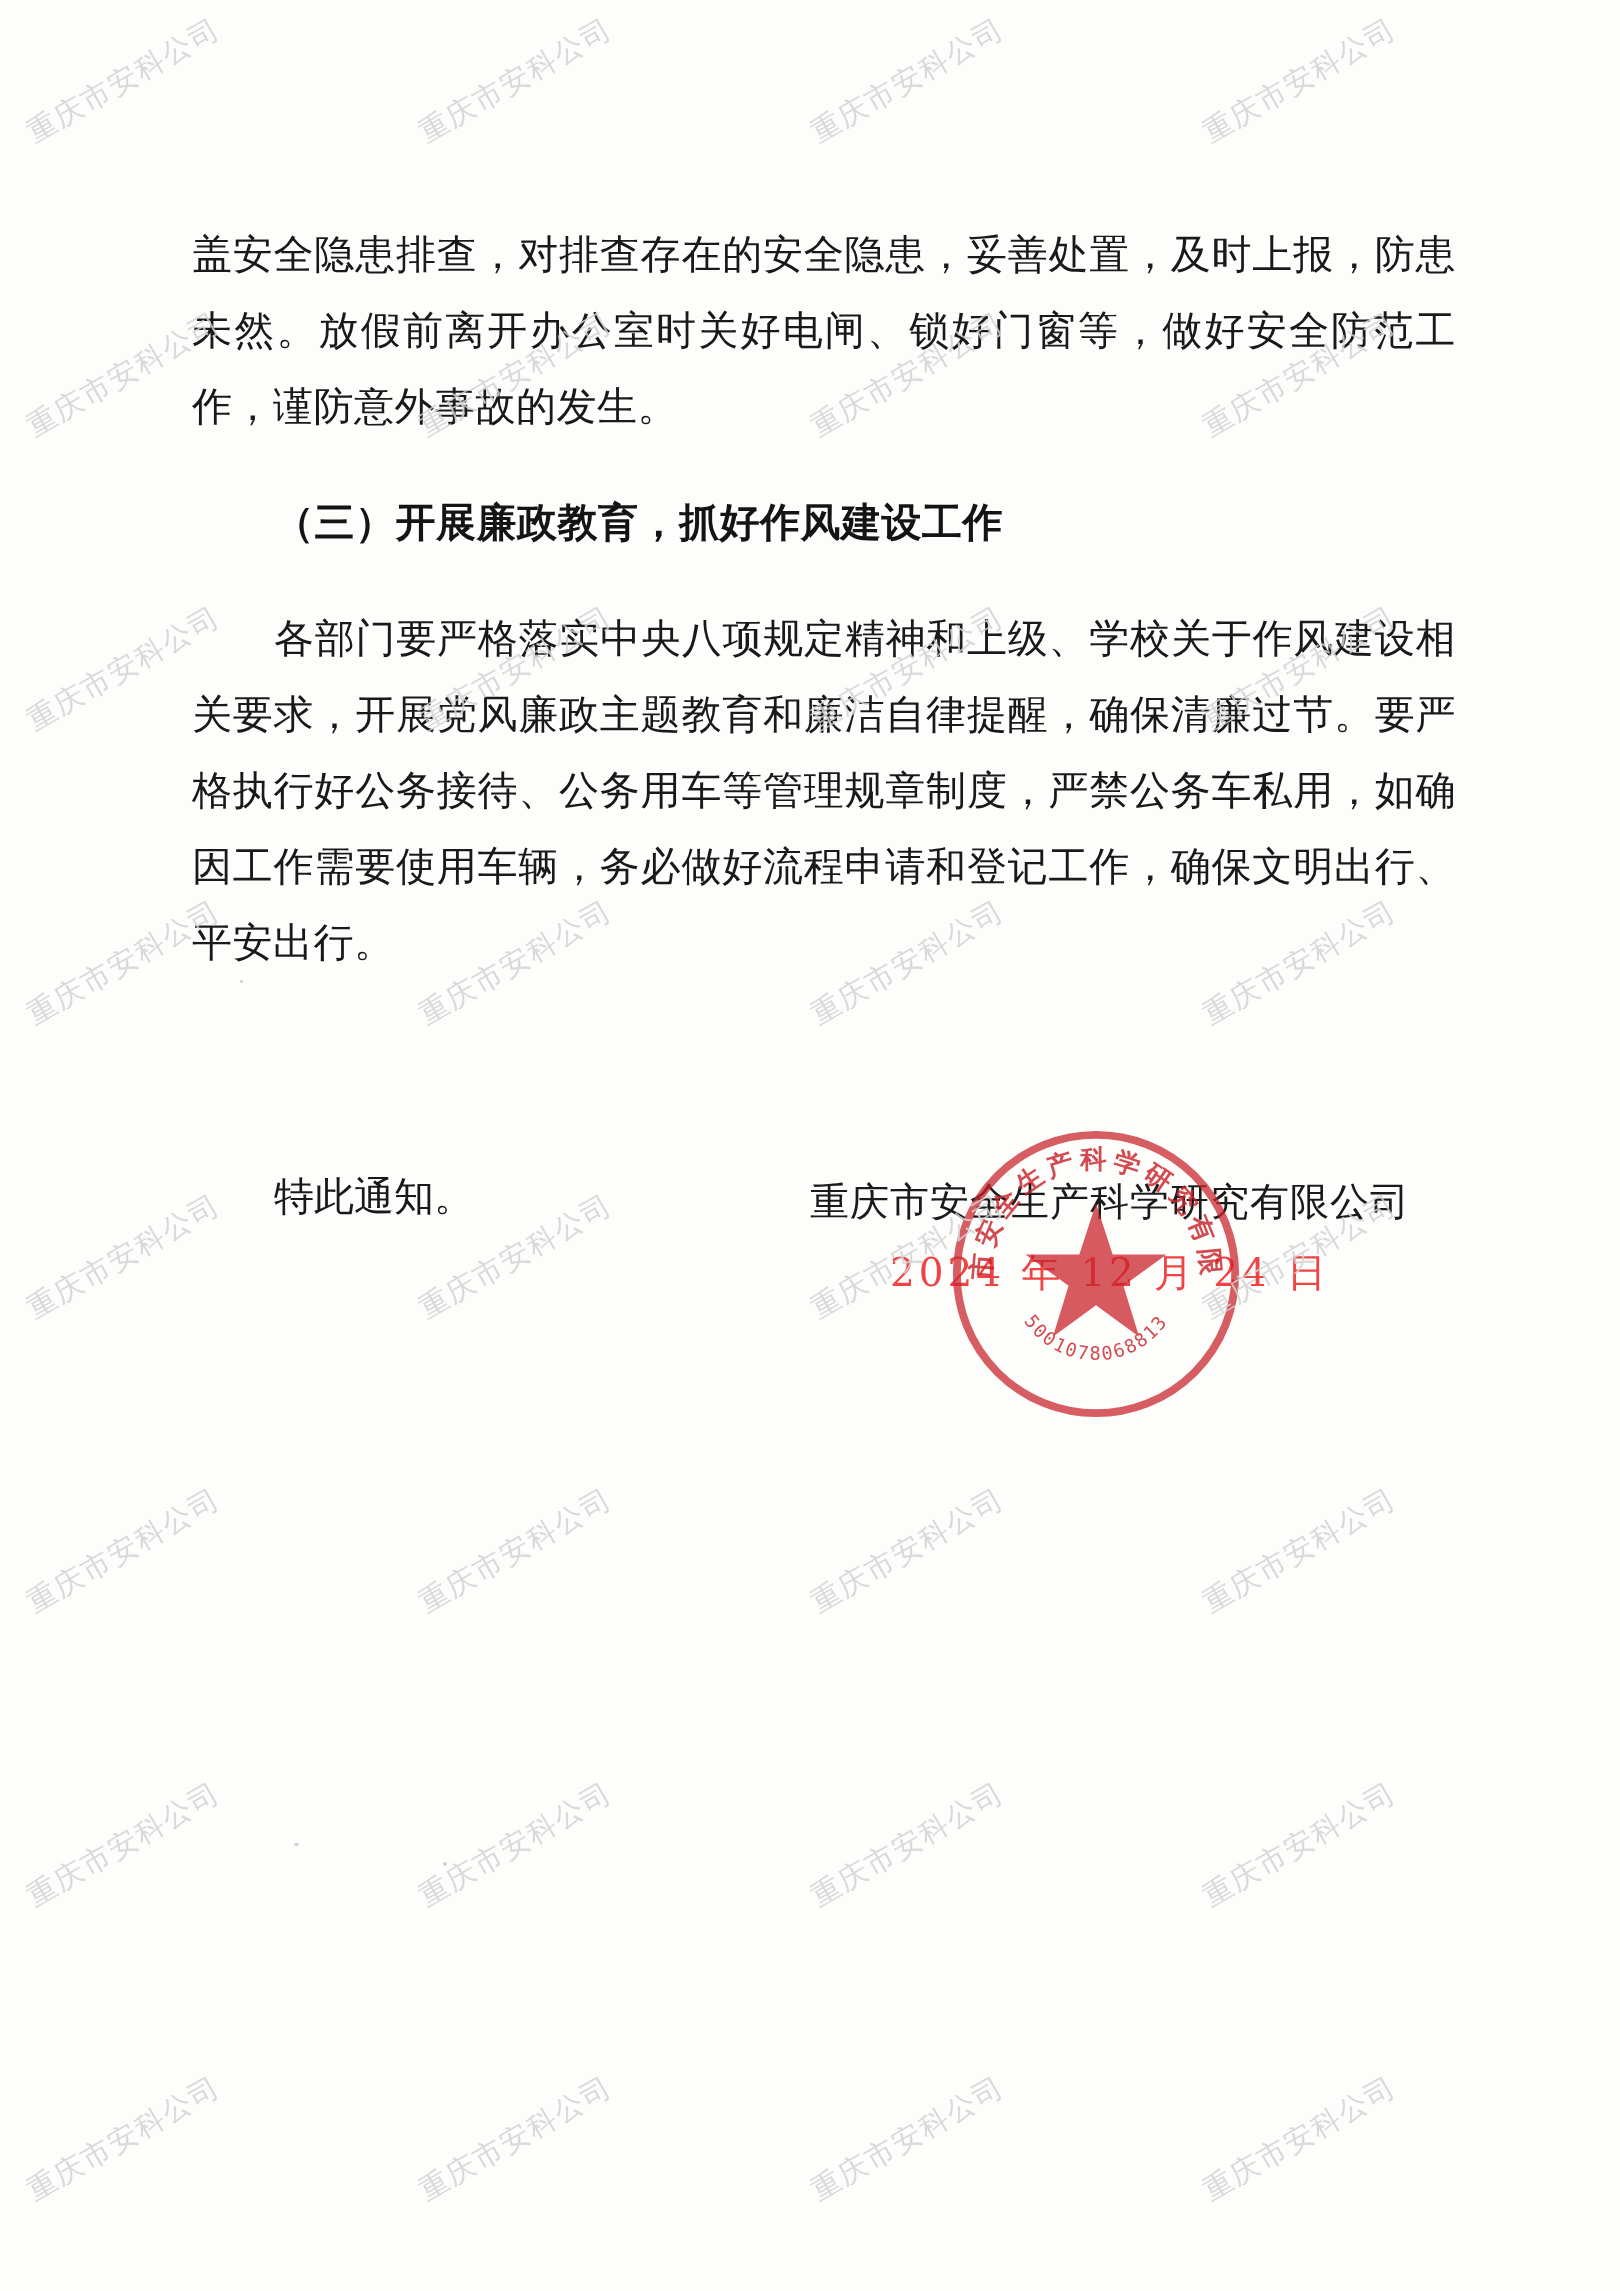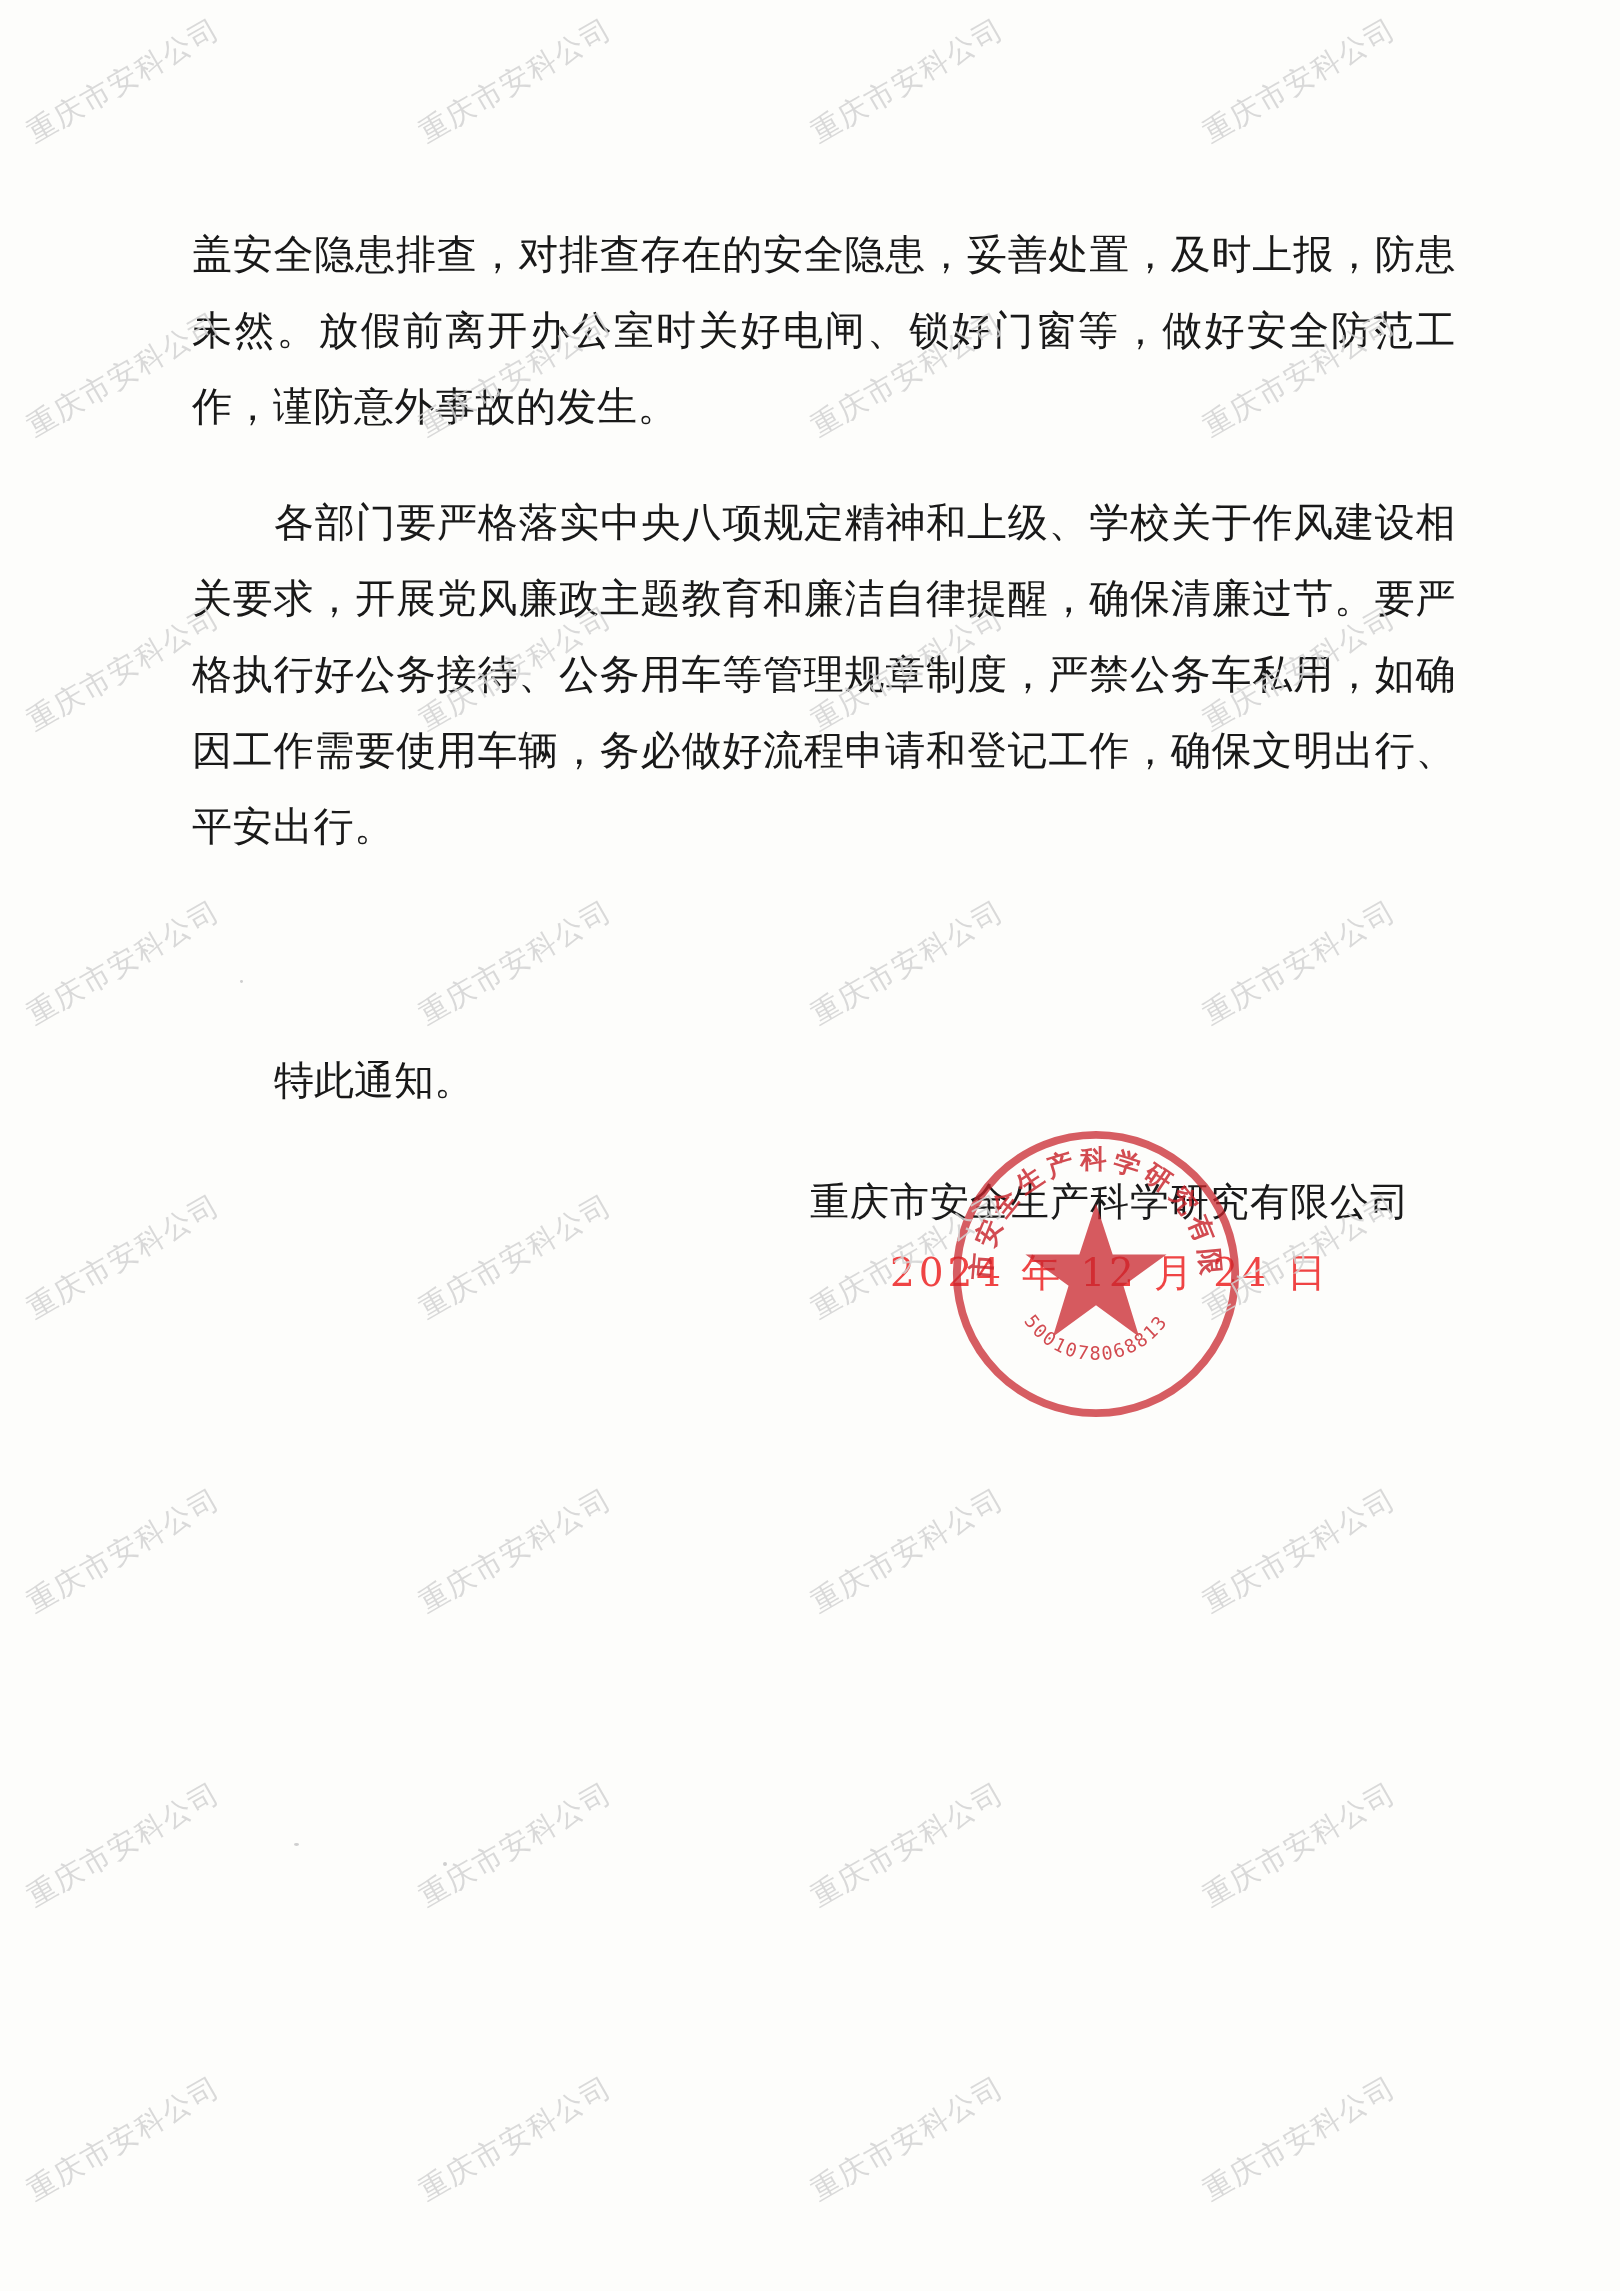--- a/index.html
+++ b/index.html
@@ -119,20 +119,21 @@
 <body>
 
 <div class="page">
 
   <div class="speck" style="left:294px;top:1843px;width:4.9px;height:2.9px;"></div>
   <div class="speck" style="left:443px;top:1862px;width:3.9px;height:3.9px;"></div>
   <div class="speck" style="left:240px;top:980px;width:2.9px;height:2.9px;"></div>
 
   <div class="doc">
     <p class="para">盖安全隐患排查，对排查存在的安全隐患，妥善处置，及时上报，防患未然。放假前离开办公室时关好电闸、锁好门窗等，做好安全防范工作，谨防意外事故的发生。</p>
+    <p class="subhead">（三）开展廉政教育，抓好作风建设工作</p>
     <p class="para indent">各部门要严格落实中央八项规定精神和上级、学校关于作风建设相关要求，开展党风廉政主题教育和廉洁自律提醒，确保清廉过节。要严格执行好公务接待、公务用车等管理规章制度，严禁公务车私用，如确因工作需要使用车辆，务必做好流程申请和登记工作，确保文明出行、平安出行。</p>
     <div class="gap-lg"></div>
     <p class="notice-line">特此通知。</p>
   </div>
 
   <div class="sign-block">
     <div class="sign-org">重庆市安全生产科学研究有限公司</div>
     <div class="sign-date">2024 年 12 月 24 日</div>
   </div>
 

